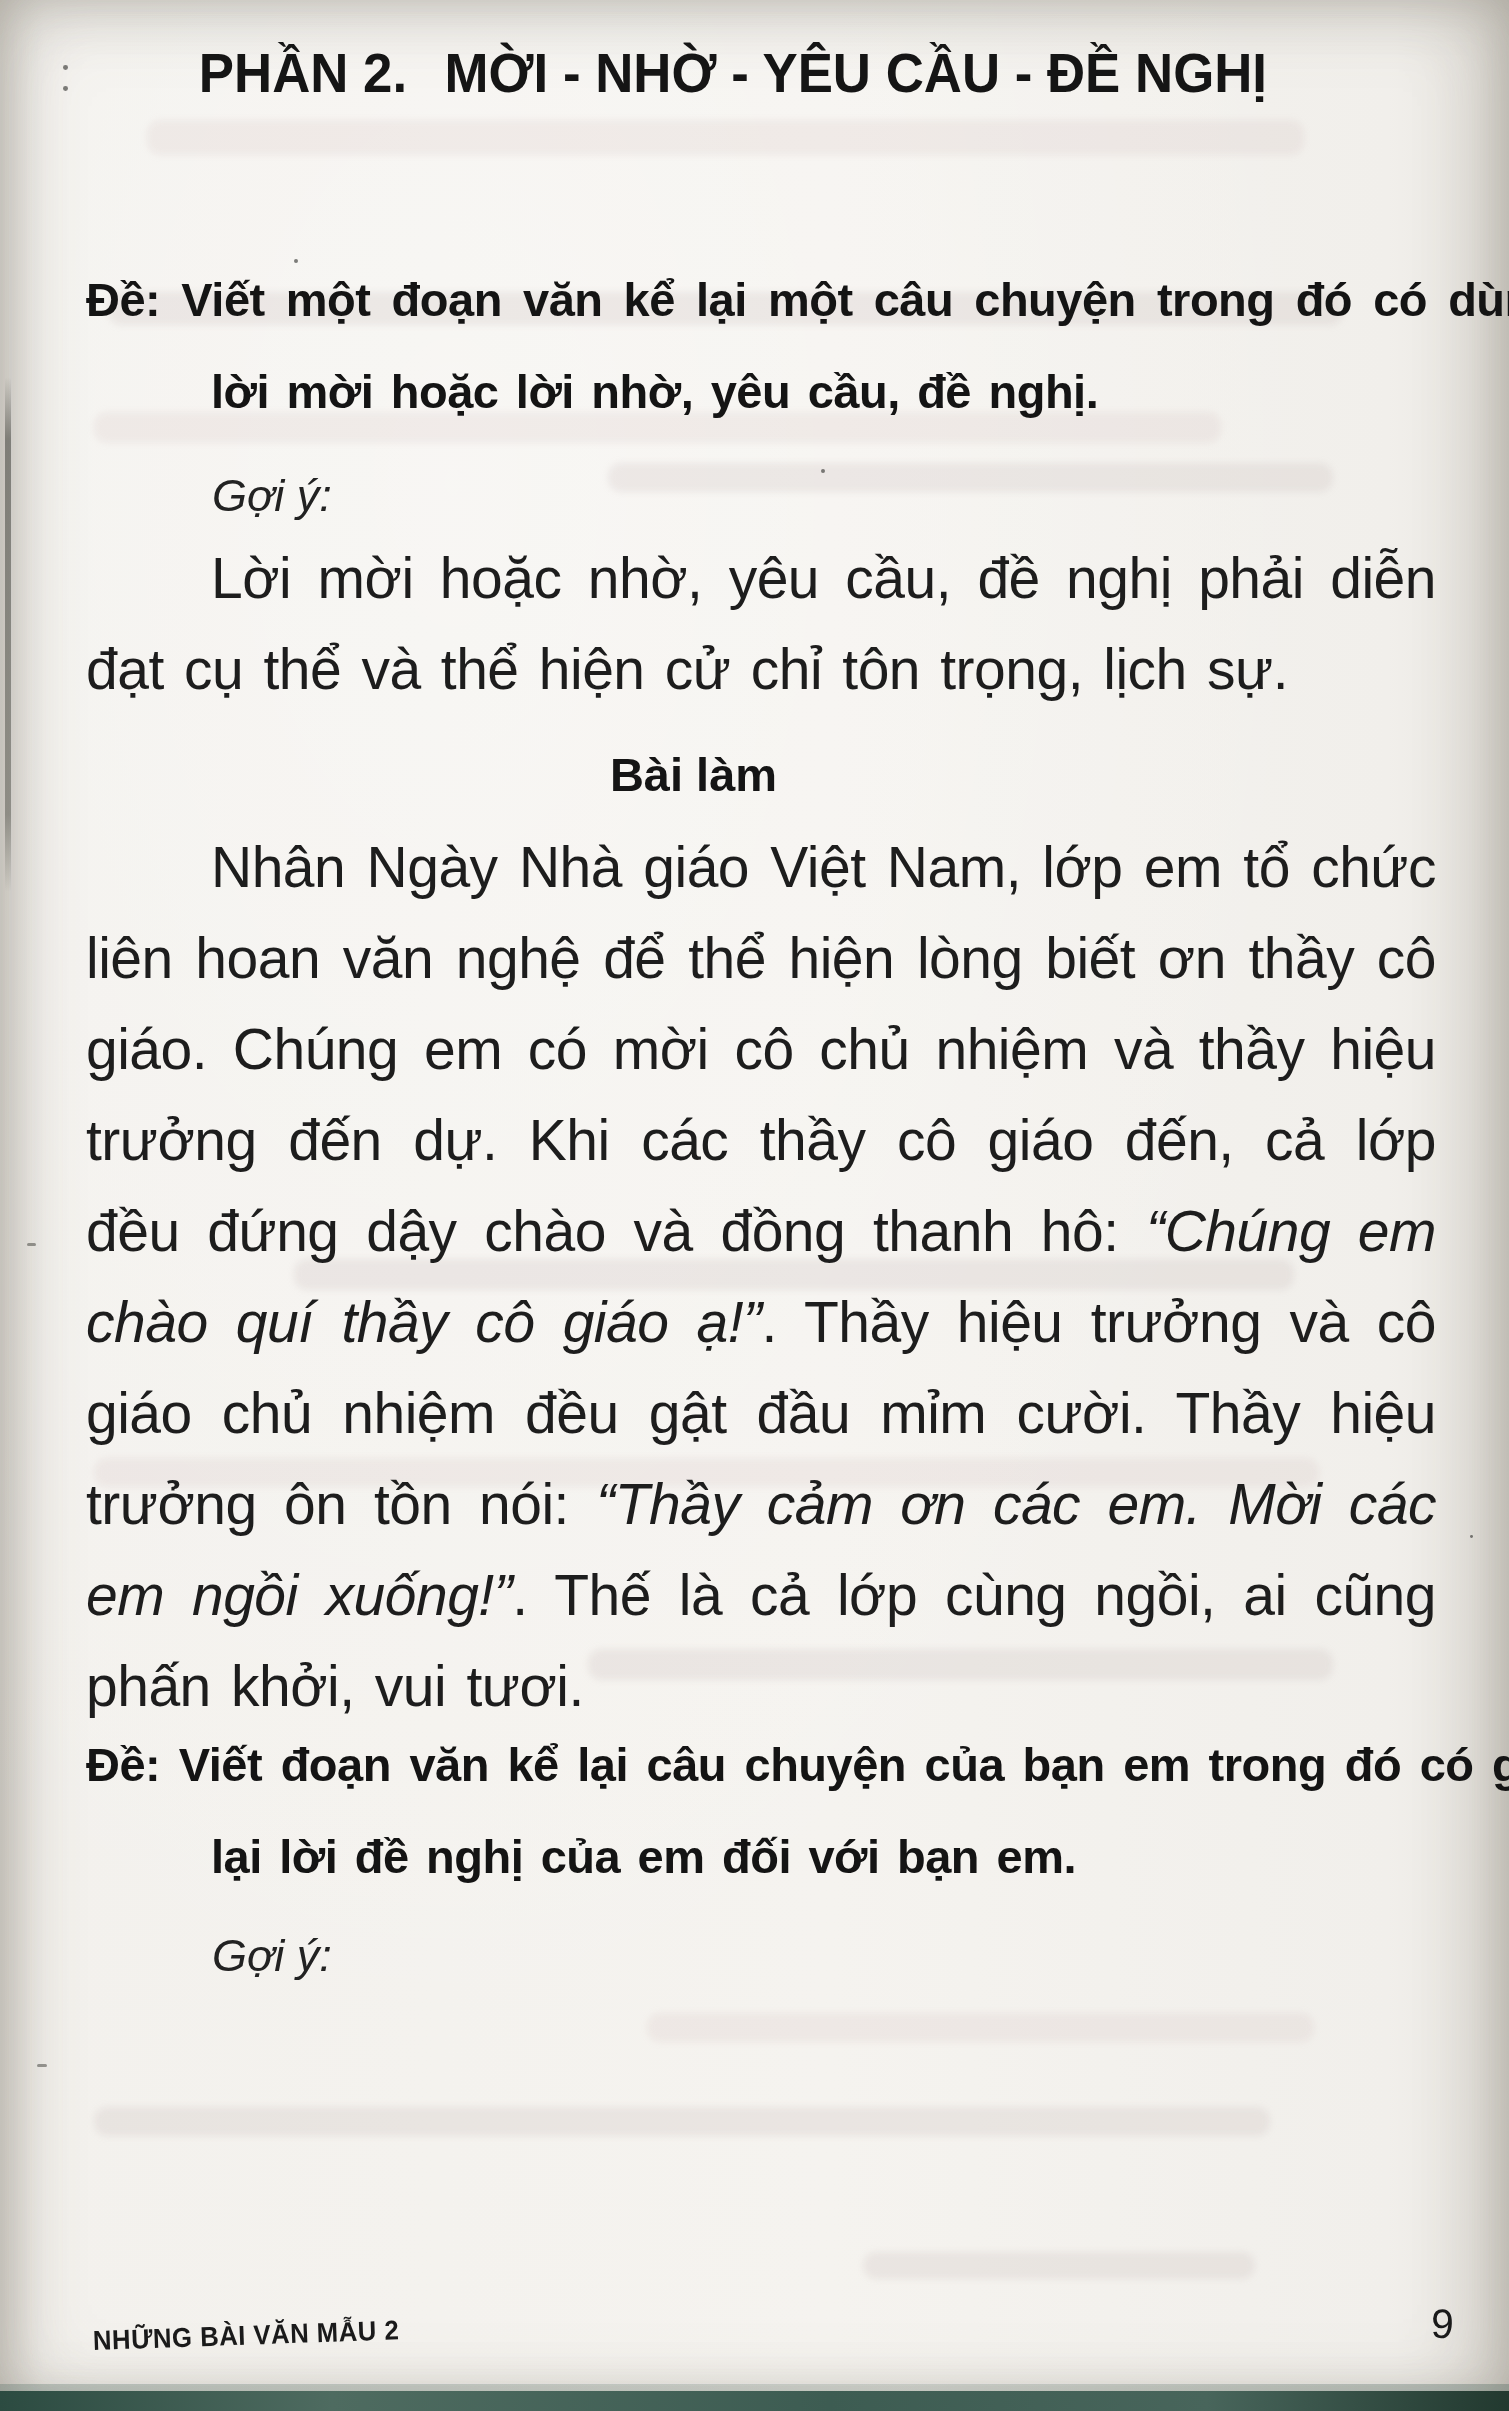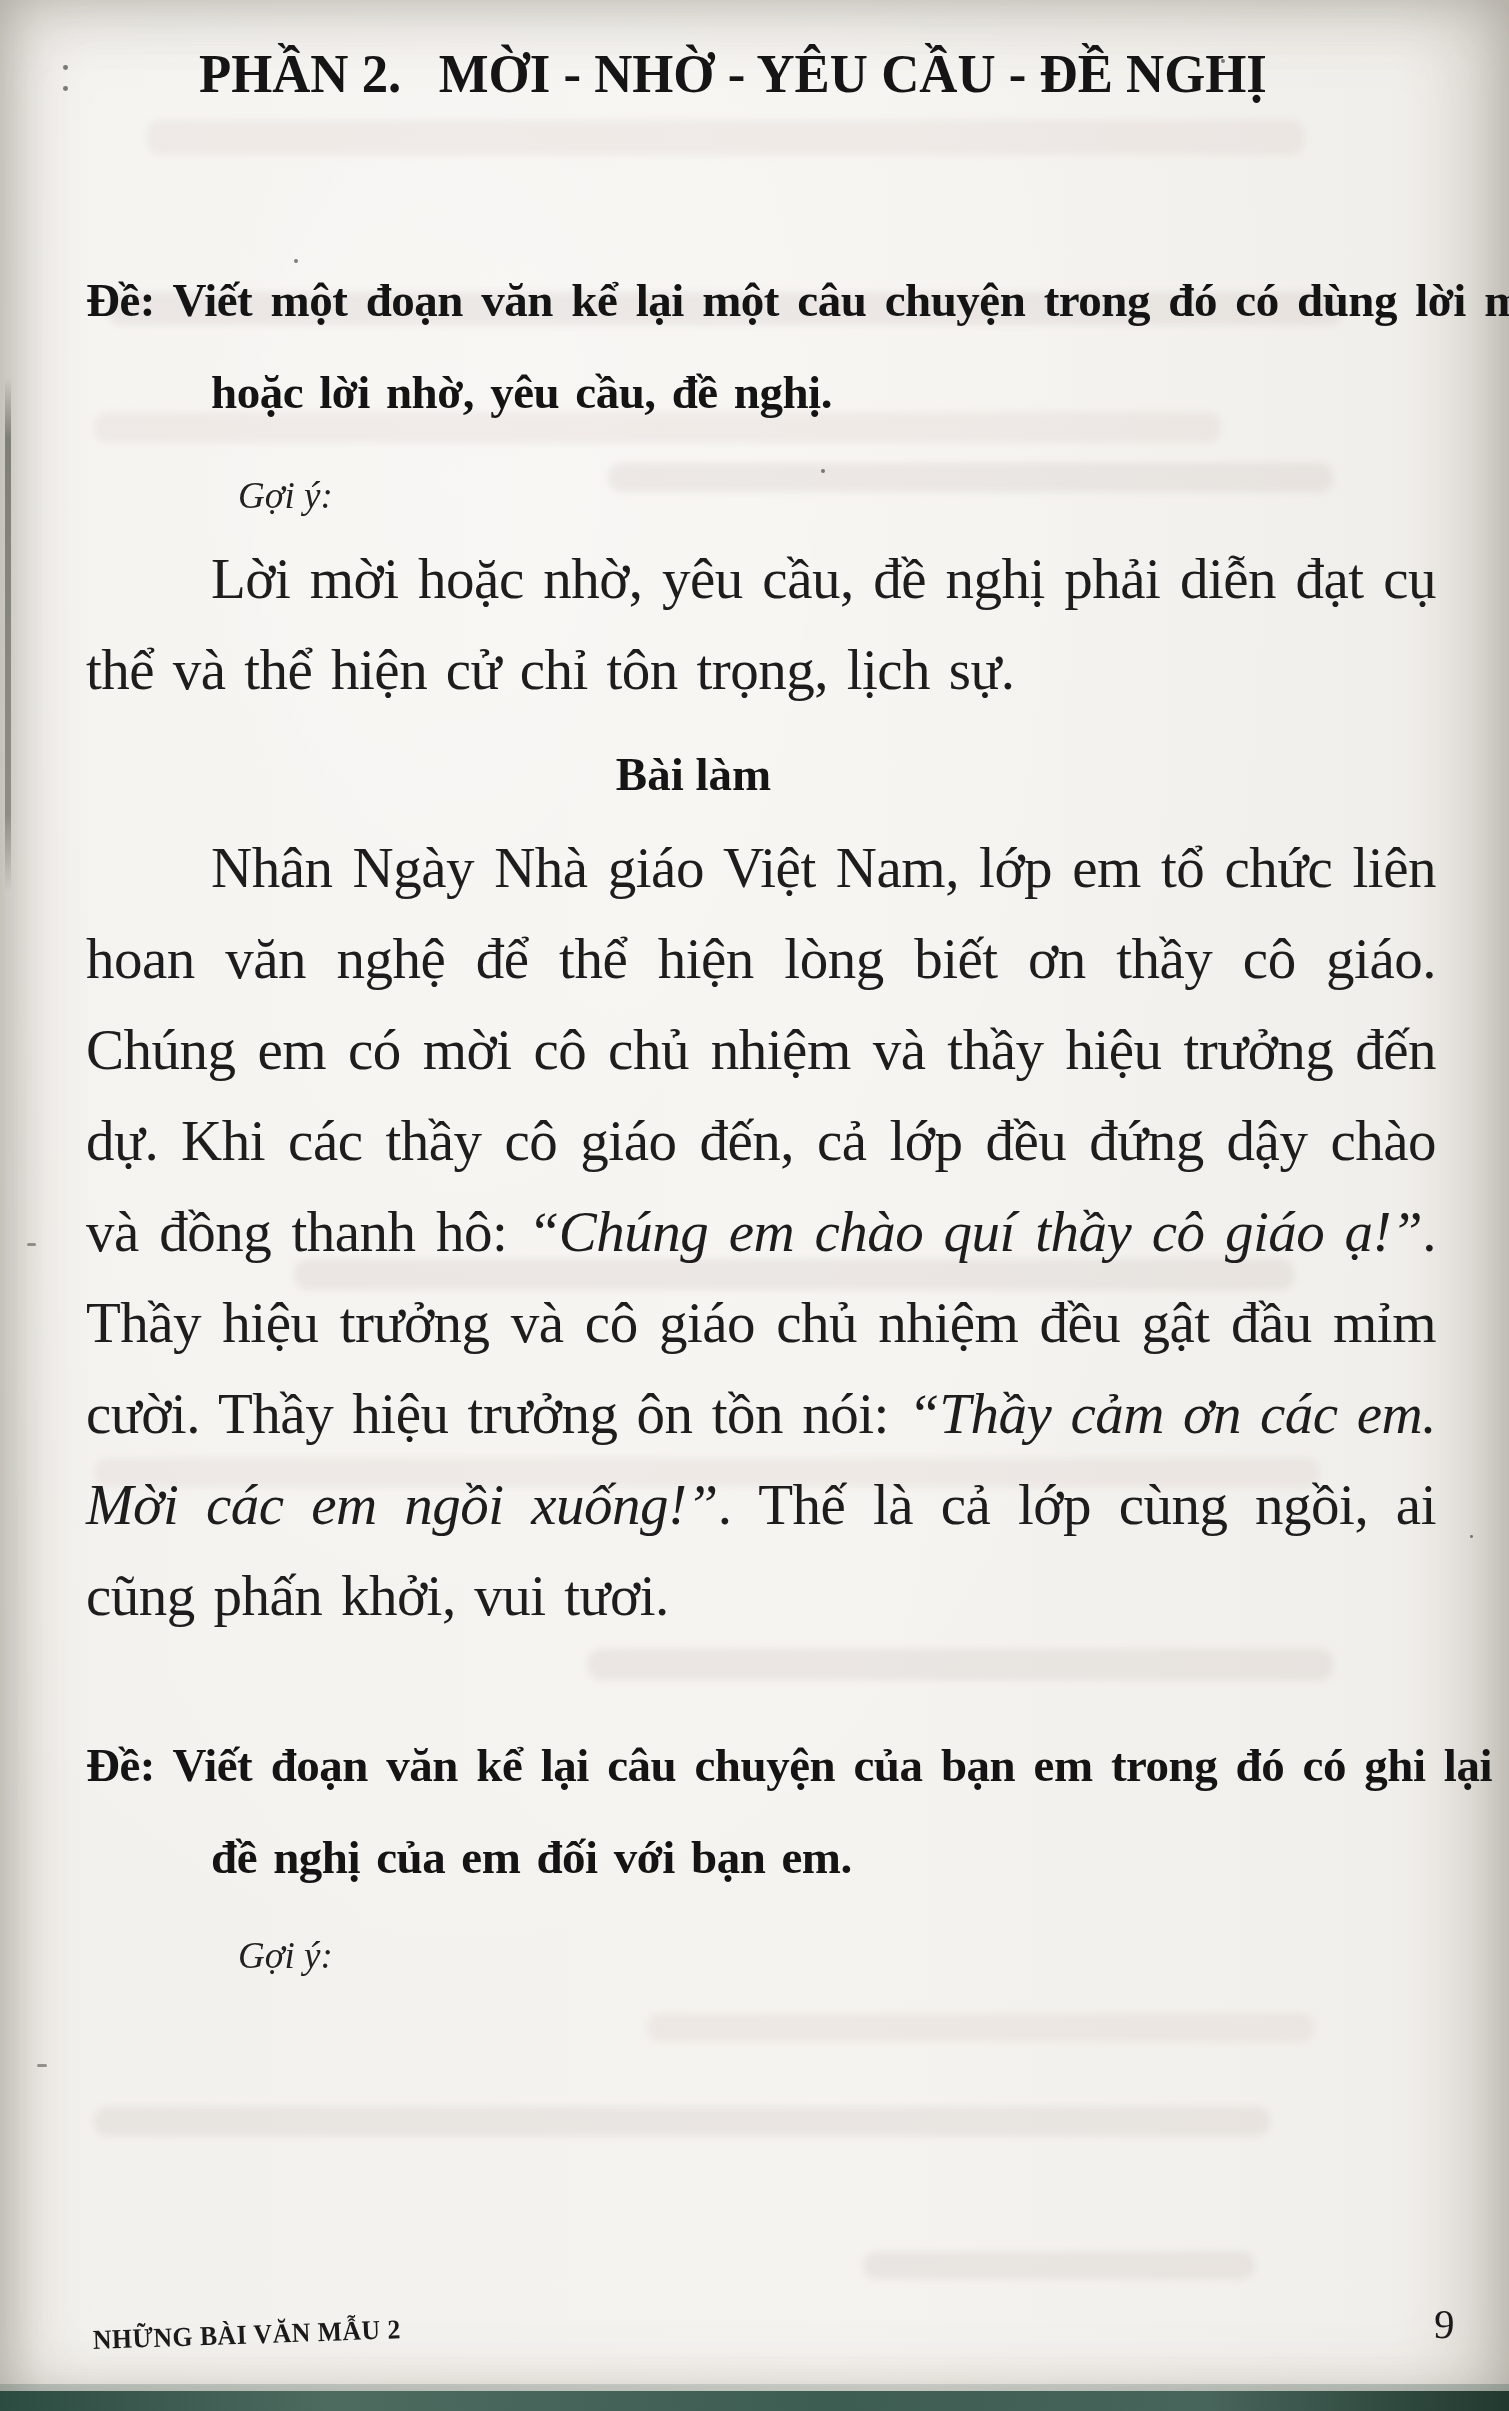--- a/index.html
+++ b/index.html
@@ -11,21 +11,21 @@
     background:
       radial-gradient(ellipse at 30% 20%, rgba(255,255,255,0.35), rgba(255,255,255,0) 60%),
       linear-gradient(90deg,#e9e6e1 0px,#f3f1ed 44px,#f5f3ef 55%,#f1efeb 92%,#e8e5e0 100%),
       #f2f0ec;
     box-shadow:
       inset 0 0 88px rgba(125,118,106,0.22),
       inset -27.4px 0 69px rgba(128,122,110,0.22),
       inset 25.5px 0 59px rgba(128,122,110,0.16),
       inset 0 -9.8px 39px rgba(110,105,95,0.18);
     overflow:hidden;
-    font-family:Liberation Serif, serif;
+    font-family:Liberation Sans, sans-serif;
     color:#1b1b1b;
   }
 
   
   .abs{position:absolute;}
   .title-row{
     top:39px;left:0;width:100%;
     text-align:center;white-space:nowrap;
     font-weight:bold;font-size:55px;line-height:69px;
     transform:translateX(-21.6px) scaleX(0.96);
@@ -35,23 +35,22 @@
 
   .prompt{
     left:86px;width:1350px;
     font-weight:bold;font-size:47px;line-height:92px;
     text-align:justify;letter-spacing:-0.5px;word-spacing:4.9px;
     padding-left:125px;text-indent:-125px;
     color:#141414;
   }
   .hint-label{
     left:212px;
-    font-style:italic;font-size:37px;line-height:91px;
+    font-style:italic;font-size:45px;line-height:91px;
     color:#222;
-    margin-left:26px;
   }
   .para{
     left:86px;width:1350px;
     font-size:57px;line-height:91px;
     text-align:justify;text-indent:125px;
     letter-spacing:-0.5px;word-spacing:4.9px;
     color:#1d1d1d;
   }
   .essay-heading{
     left:0;width:100%;text-align:center;

